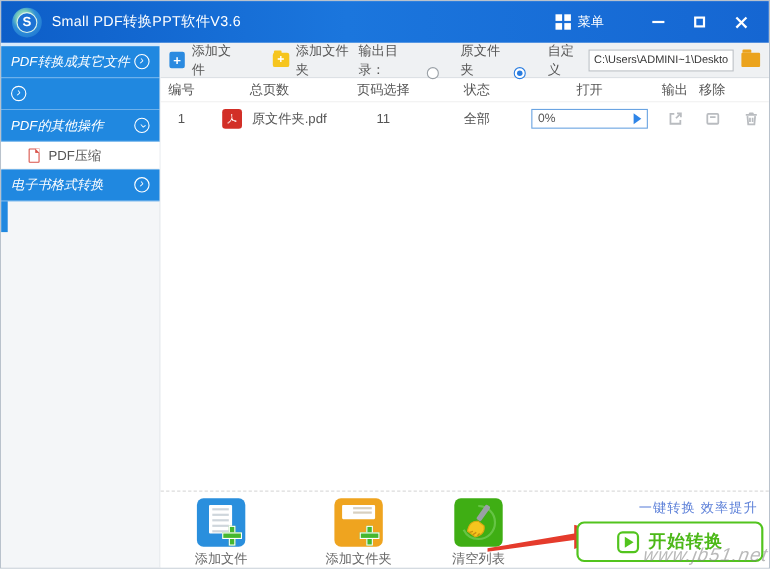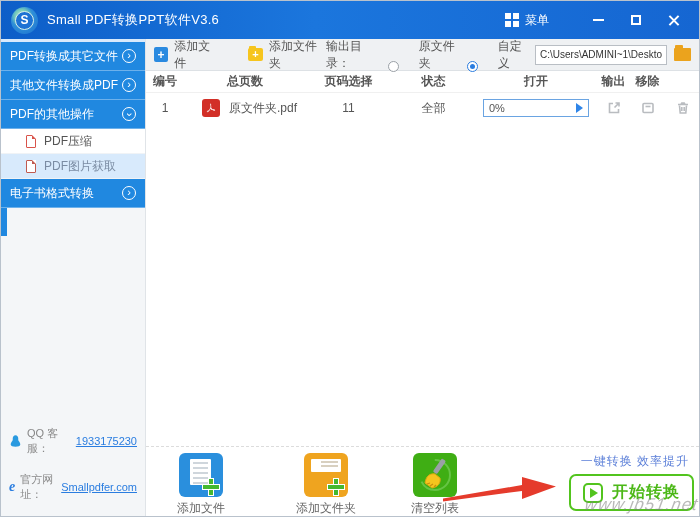--- a/index.html
+++ b/index.html
@@ -24,21 +24,21 @@
   .ic-min { width:11px; height:2px; background:#fff; }
   .ic-max { width:10px; height:10px; border:2px solid #fff; }
   .ic-close { position:relative; width:12px; height:12px; }
   .ic-close::before,.ic-close::after { content:""; position:absolute; left:5px; top:0; width:2px; height:13px; background:#fff; }
   .ic-close::before { transform:rotate(45deg); } .ic-close::after { transform:rotate(-45deg); }
 
   
   .sidebar { position:absolute; top:38px; left:0; width:145px; bottom:0; background:#f4f6f8; border-right:1px solid #e0e4e8; }
   .sb-top-strip { height:3px; background:#d8eafc; }
   .sb-main { height:29px; background:#2088e0; border-bottom:1px solid rgba(255,255,255,.35);
-    color:#fff; font-size:12px; display:flex; align-items:center; padding:0 9px; cursor:pointer; }
+    color:#fff; font-size:12px; display:flex; align-items:center; padding:0 9px; cursor:pointer;font-style:italic; }
   .sb-main .lbl { flex:1; }
   .chev-circle { width:14px; height:14px; border:1px solid #fff; border-radius:50%; display:flex; align-items:center; justify-content:center; font-size:11px; line-height:1; }
   .chev-circle .g { margin-top:-2px; }
   .chev-down .g { display:inline-block; transform:rotate(90deg); margin-top:0; margin-left:1px; }
   .sb-sub { height:25px; background:#fff; border-bottom:1px solid #f0f3f6; color:#555; font-size:12px;
     display:flex; align-items:center; padding-left:25px; gap:8px; cursor:pointer; }
   .sb-sub.selected { background:#d8eafc; color:#7b8ca3; }
   .page-ic { width:10px; height:13px; background:#fff; border:1px solid; border-radius:1px; position:relative; flex:none; }
   .page-ic::after { content:""; position:absolute; right:-1px; top:-1px; border-style:solid; border-width:0 4px 4px 0; }
   .pc-blue   { border-color:#4a90d9; } .pc-blue::after   { border-color:transparent #fff #4a90d9 transparent; border-right-color:#fff; border-bottom-color:#4a90d9; }
@@ -65,21 +65,21 @@
   .out-group { margin-left:auto; display:flex; align-items:center; gap:7px; }
   .radio { width:11px; height:11px; border:1px solid #9aa0a6; border-radius:50%; background:#fff; display:inline-flex; align-items:center; justify-content:center; flex:none; }
   .radio.checked { border-color:#2a7de0; }
   .radio.checked::after { content:""; width:5px; height:5px; border-radius:50%; background:#2a7de0; }
   .radio-item { display:flex; align-items:flex-end; gap:20px; cursor:pointer; }
   .path-input { width:132px; height:20px; border:1px solid #b9bec4; background:#fff; font-size:10px; color:#333; padding:0 4px; font-family:"Liberation Sans",sans-serif; }
   .ic-browse { width:17px; height:13px; background:#eba31d; border-radius:1px; position:relative; cursor:pointer; flex:none; }
   .ic-browse::before { content:""; position:absolute; top:-3px; left:1px; width:8px; height:3px; background:#eba31d; border-radius:1px 1px 0 0; }
 
   .grid-row { display:grid; grid-template-columns:38px 122px 85px 85px 120px 35px 33px 37px; align-items:center; }
-  .thead { height:22px; font-size:12px; color:#555; font-weight:bold; border-bottom:1px solid #f0f0f0; }
+  .thead { height:22px; font-size:12px; color:#555; font-weight:normal; border-bottom:1px solid #f0f0f0; }
   .thead span { text-align:center; }
   .trow { height:30px; font-size:12px; color:#555; }
   .cell-c { text-align:center; }
   .name-cell { display:flex; align-items:center; gap:9px; padding-left:18px; }
   .pdf-ic { width:18px; height:18px; background:#d22f27; border-radius:3px; display:flex; align-items:center; justify-content:center; flex:none; }
   .pdf-ic svg { width:14px; height:14px; }
   .progress { width:106px; height:18px; border:1px solid #6aa4e2; background:#fff; display:flex; align-items:center;
     justify-content:space-between; padding:0 5px; font-size:11px; color:#555; margin:0 auto; }
   .play-tri { width:0; height:0; border-left:7px solid #2f85e8; border-top:5px solid transparent; border-bottom:5px solid transparent; cursor:pointer; }
   .row-ic { width:16px; height:16px; margin:0 auto; cursor:pointer; display:block; }
@@ -94,21 +94,21 @@
   .ba-file .doc { position:absolute; left:11px; top:6px; width:21px; height:26px; background:#fff; border-radius:1px; }
   .ba-file .doc i { display:block; height:2px; background:#cfd6dc; margin:3px 3px 0 3px; }
   .ba-folder { background:#efa41f; }
   .ba-folder .pg { position:absolute; left:7px; top:6px; width:30px; height:13px; background:#fff; border-radius:1px; }
   .ba-folder .pg i { display:block; height:2px; background:#d8d0c0; margin:2px 3px 0 10px; }
   .ba-clear { background:#3fae14; }
   .plus { position:absolute; right:5px; bottom:3px; width:16px; height:16px; }
   .plus::before { content:""; position:absolute; left:6px; top:0; width:4px; height:16px; background:#45b82f; border:1px solid #fff; }
   .plus::after  { content:""; position:absolute; left:0; top:6px; width:16px; height:4px; background:#45b82f; border:1px solid #fff; }
   .promo { position:absolute; right:10px; top:6px; font-size:12px; color:#5b7fd8; letter-spacing:1px; }
-  .start-btn { position:absolute; right:5px; bottom:5px; width:125px; height:37px; background:#fff;
+  .start-btn { position:absolute; right:5px; bottom:5px; width:170px; height:37px; background:#fff;
     border:2px solid #52c41e; border-radius:7px; display:flex; align-items:center; justify-content:center; gap:9px; cursor:pointer; }
   .play-sq { width:20px; height:20px; border:2px solid #52c41e; border-radius:5px; display:flex; align-items:center; justify-content:center; }
   .play-sq::after { content:""; width:0; height:0; border-left:8px solid #52c41e; border-top:5px solid transparent; border-bottom:5px solid transparent; margin-left:2px; }
   .start-lbl { font-size:16px; font-weight:bold; color:#4cb818; letter-spacing:1px; }
   .arrow-svg { position:absolute; left:297px; top:30px; width:118px; height:28px; }
   .watermark { position:absolute; right:1px; bottom:1px; font-size:17px; color:#808080; opacity:.55; font-style:italic;
     transform:skewX(-10deg); letter-spacing:1px; pointer-events:none; z-index:6; white-space:nowrap; }
 </style>
 </head>
 <body>
@@ -144,61 +144,42 @@
 
   <div class="sidebar">
     <div class="sb-top-strip"></div>
     <div class="sb-main">
       <span class="lbl">PDF转换成其它文件</span>
       <span class="chev-circle">
           <span class="g">›</span>
         </span>
     </div>
     <div class="sb-main">
-      <span class="lbl">其他文件转换成PDF</span>
       <span class="chev-circle">
           <span class="g">›</span>
         </span>
     </div>
     <div class="sb-main">
       <span class="lbl">PDF的其他操作</span>
       <span class="chev-circle chev-down">
           <span class="g">›</span>
         </span>
     </div>
     <div class="sb-sub">
       <span class="page-ic pc-red"></span>
       <span>PDF压缩</span>
     </div>
-    <div class="sb-sub selected">
-      <span class="page-ic pc-dred"></span>
-      <span>PDF图片获取</span>
-    </div>
     <div class="sb-main">
       <span class="lbl">电子书格式转换</span>
       <span class="chev-circle">
           <span class="g">›</span>
         </span>
     </div>
     <div class="sb-notch"></div>
 
-    <div class="sb-footer">
-      <div class="row">
-        <svg class="qq-svg" viewBox="0 0 16 16">
-            <path d="M8 1C5.9 1 4.6 2.9 4.6 4.9c0 1.2.3 2-.8 3.4C2.7 9.8 2.1 11 2.1 12.3 2.1 14.4 4.8 15 8 15s5.9-.6 5.9-2.7c0-1.3-.6-2.5-1.7-4-1.1-1.4-.8-2.2-.8-3.4C11.4 2.9 10.1 1 8 1z"></path>
-          </svg>
-        <span>QQ 客服：</span>
-        <a>1933175230</a>
-      </div>
-      <div class="row">
-        <span class="e-ic">e</span>
-        <span>官方网址：</span>
-        <a>Smallpdfer.com</a>
-      </div>
-    </div>
   </div>
 
   <div class="main">
 
     <div class="toolbar">
       <div class="tb-btn">
         <span class="ic-addfile-s">+</span>
         <span>添加文件</span>
       </div>
       <div class="tb-btn">

